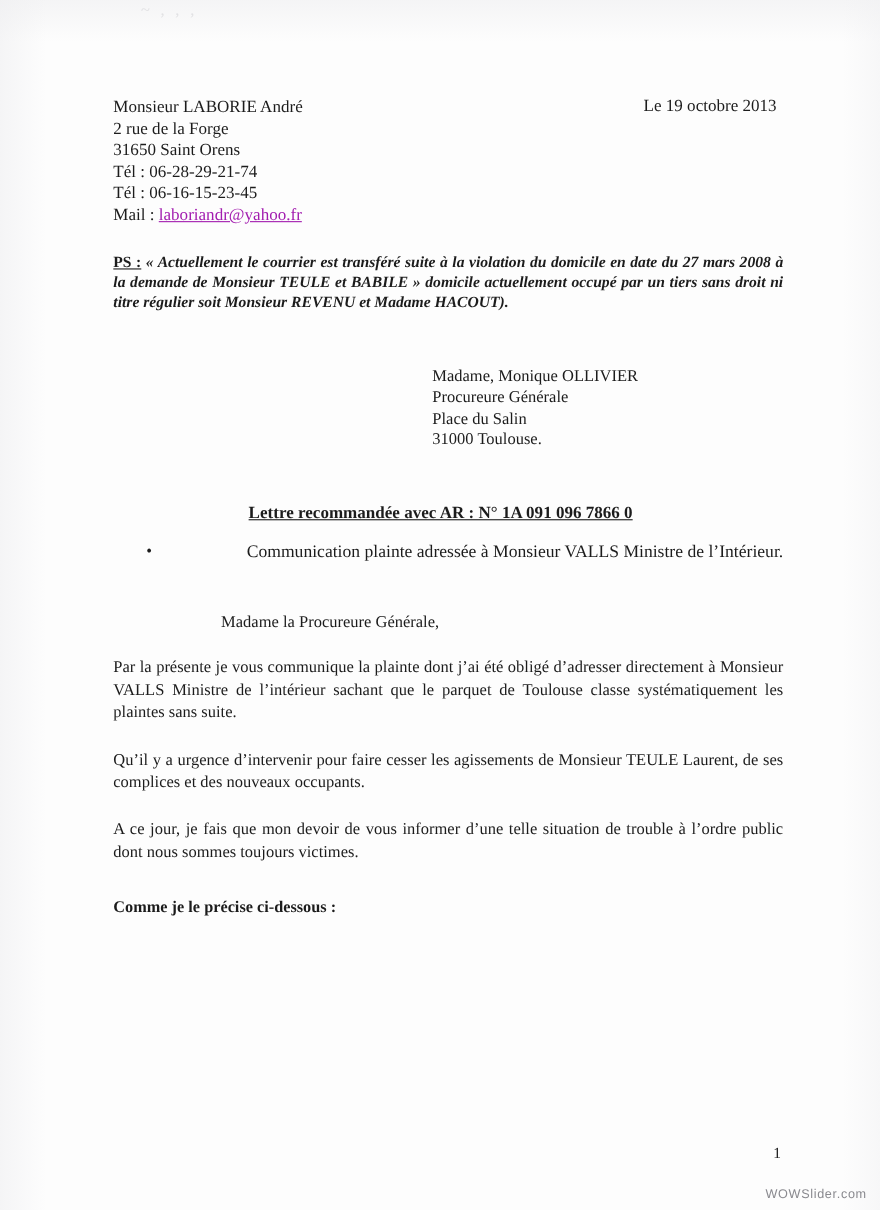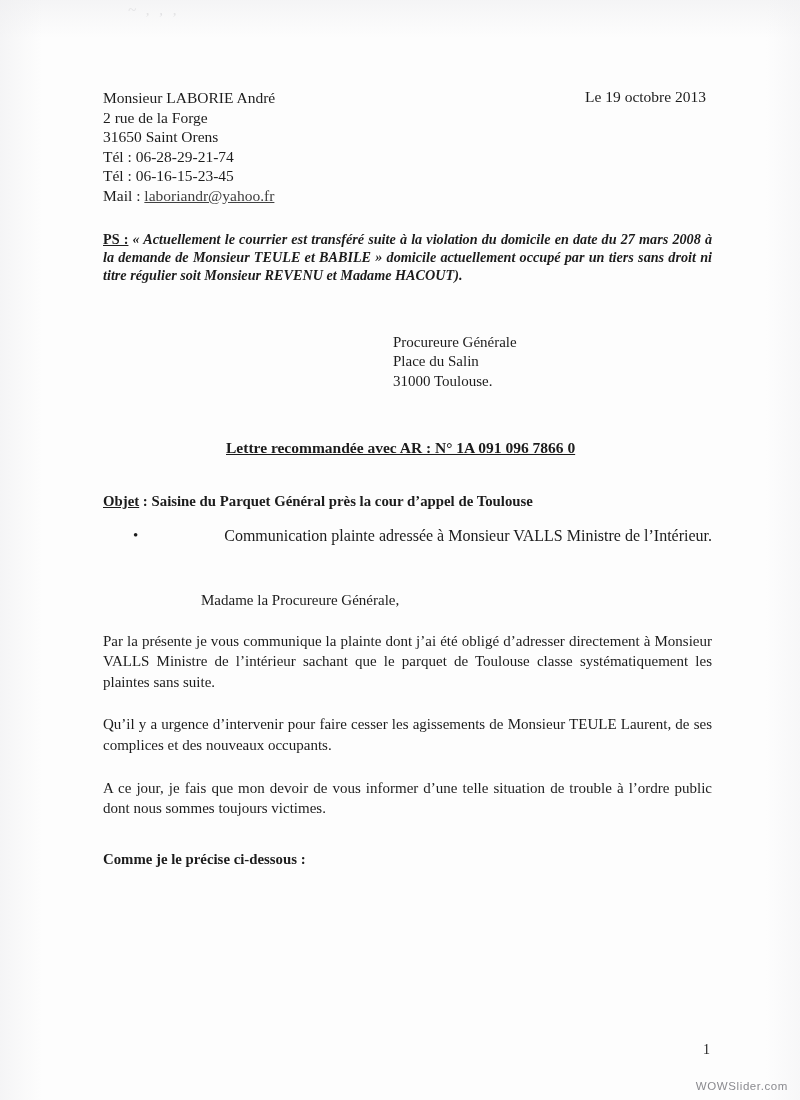--- a/index.html
+++ b/index.html
@@ -57,21 +57,21 @@
     padding-top: 88px;
   }
   .sender-block {
     font-size: 15.5px;
     line-height: 19.6px;
   }
   .sender-line { white-space: nowrap; }
   .mail-line { white-space: nowrap; }
   .email-link {
     text-decoration: underline;
-    color: #404040;
+    color: #a21caf;
   }
   .date-line {
     position: absolute;
     right: 6px;
     top: 88px;
     font-size: 15.5px;
     white-space: nowrap;
   }
 
   
@@ -187,28 +187,28 @@
         <div class="sender-line">Tél : 06-28-29-21-74</div>
         <div class="sender-line">Tél : 06-16-15-23-45</div>
         <div class="mail-line"><span>Mail : </span><span class="email-link">laboriandr@yahoo.fr</span></div>
       </div>
       <div class="date-line">Le 19 octobre 2013</div>
     </div>
 
     <div class="ps-block"><span class="ps-label">PS :</span><span> « Actuellement le courrier est transféré suite à la violation du domicile en date du 27 mars 2008 à la demande de Monsieur TEULE et BABILE » domicile actuellement occupé par un tiers sans droit ni titre régulier soit Monsieur REVENU et Madame HACOUT).</span></div>
 
     <div class="recipient-block">
+      <div>Madame, Monique OLLIVIER</div>
       <div>Procureure Générale</div>
       <div>Place du Salin</div>
       <div>31000 Toulouse.</div>
     </div>
 
     <div class="registered-line">Lettre recommandée avec AR : N° 1A 091 096 7866 0</div>
 
-    <div class="objet-line"><span class="objet-label">Objet</span><span> : Saisine du Parquet Général près la cour d’appel de Toulouse</span></div>
 
     <div class="bullets">
       <div class="bullet-item"><span class="bullet-strong"></span><span>Communication plainte adressée à Monsieur VALLS Ministre de l’Intérieur.</span></div>
     </div>
 
     <div class="salutation">Madame la Procureure Générale,</div>
 
     <div class="para">Par la présente je vous communique la plainte dont j’ai été obligé d’adresser directement à Monsieur VALLS Ministre de l’intérieur sachant que le parquet de Toulouse classe systématiquement les plaintes sans suite.</div>
     <div class="para">Qu’il y a urgence d’intervenir pour faire cesser les agissements de Monsieur TEULE Laurent, de ses complices et des nouveaux occupants.</div>
     <div class="para">A ce jour, je fais que mon devoir de vous informer d’une telle situation de trouble à l’ordre public dont nous sommes toujours victimes.</div>

